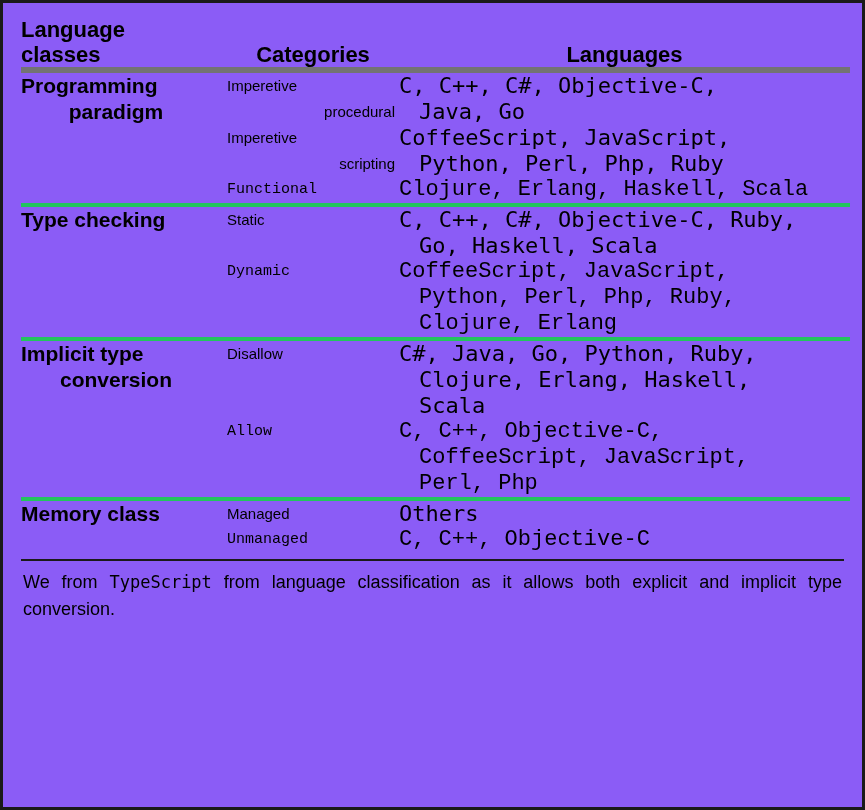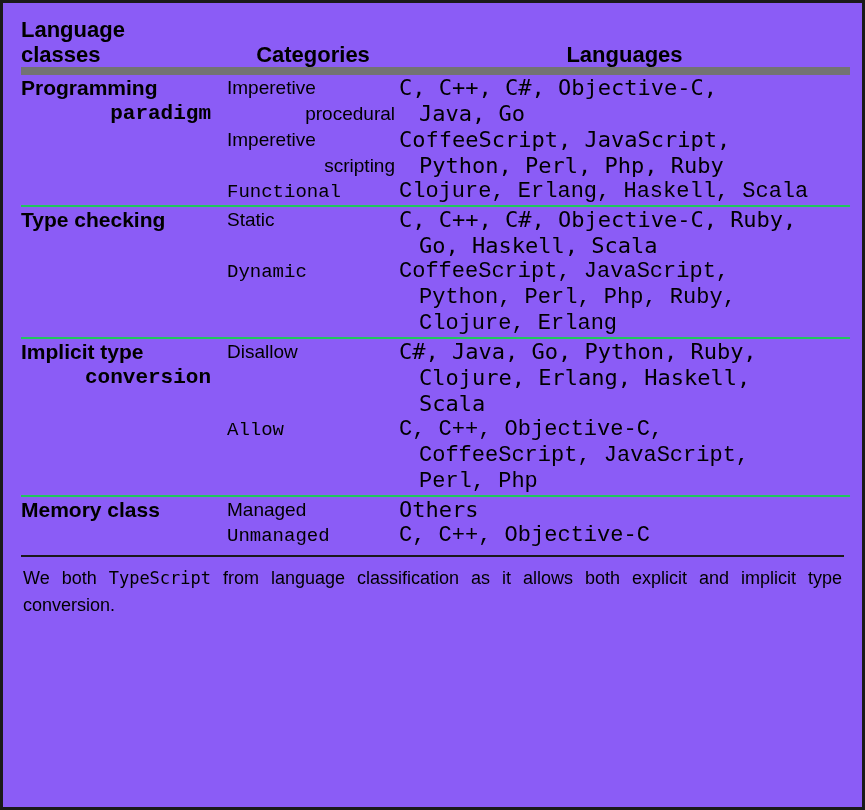--- a/index.html
+++ b/index.html
@@ -48,41 +48,40 @@
   }
   .hdr-cell.lang-classes {
     padding-top: 0;
   }
   .hdr-cell.mid {
     padding-top: 25px;
     text-align: center;
   }
 
   .rowgroup-top td {
-    border-top: 2px solid #22c55e;
+    border-top: 4px solid #22c55e;
   }
   .thick-top td {
-    border-top: 8px solid #737373;
+    border-top: 6px solid #737373;
   }
 
   .class-label {
     font-weight: bold;
     font-size: 21px;
     line-height: 26px;
     padding-top: 9px;
     padding-right: 8px;
   }
   .class-label .l2 {
     display: block;
-    text-align: right;
+    text-align: center;
     padding-right: 16px;
-    font-family: Liberation Mono, monospace;
   }
   .cat-label {
-    font-size: 19px;
+    font-size: 15px;
     line-height: 26px;
     padding-top: 9px;
     padding-right: 10px;
   }
   .cat-label .l2 {
     display: block;
     text-align: right;
     padding-right: 4px;
   }
   .langs {
@@ -214,18 +213,18 @@
           <td class="langs cell-pad-bottom">C, C++, Objective-C</td>
         </tr>
 
       </tbody>
     </table>
   </div>
 
   <div class="footnote-wrap">
     <div class="footnote-rule"></div>
     <div class="footnote">
-      <span>We both</span>
+      <span>We from</span>
       <span class="mono">TypeScript</span>
       <span>from language classification as it allows both explicit and implicit type conversion.</span>
     </div>
   </div>
 </div>
 
 </body></html>

